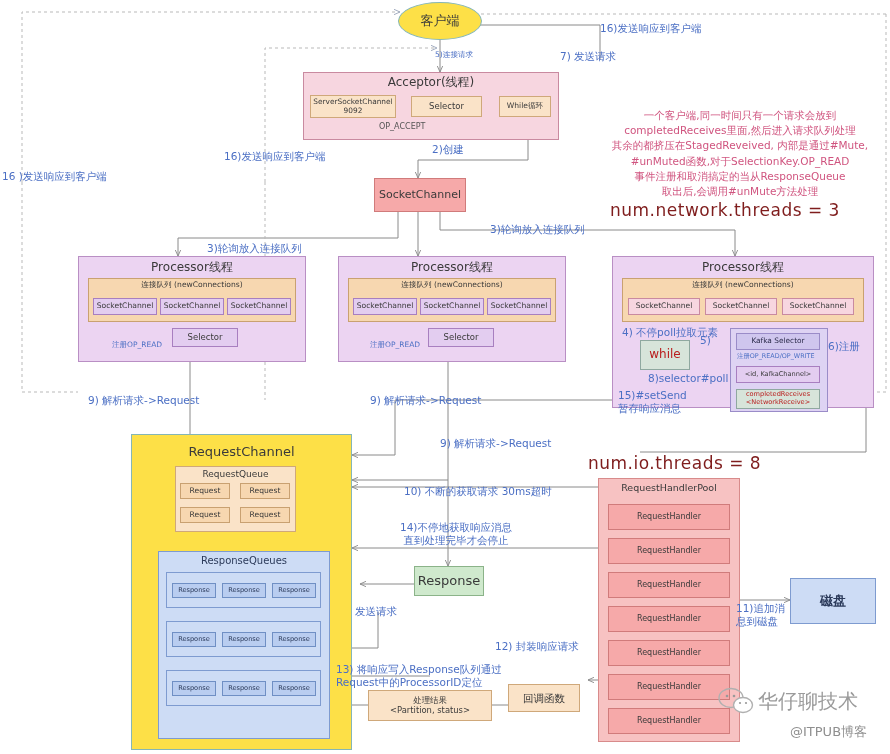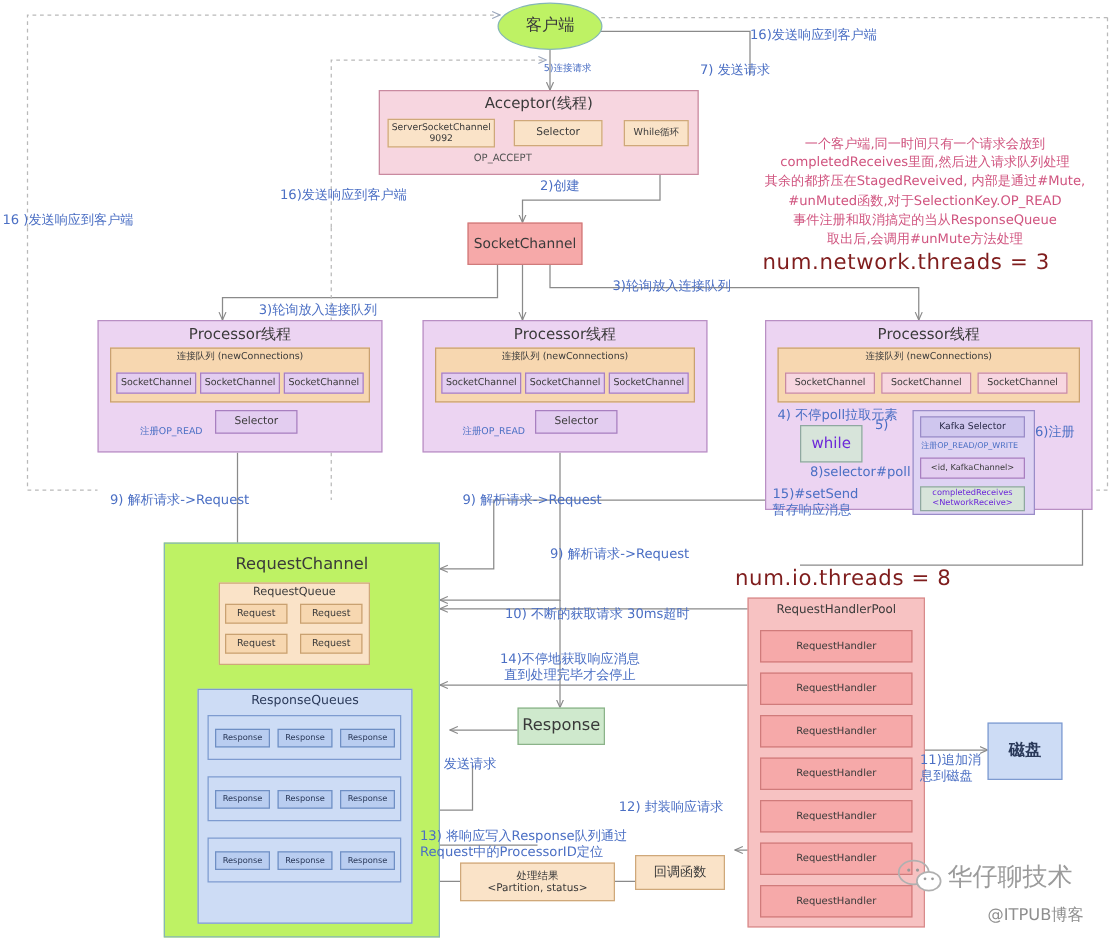--- a/index.html
+++ b/index.html
@@ -18,25 +18,25 @@
          rgba(255,255,255,.55) 0 2px, rgba(255,255,255,0) 2px 7px);}
   svg{position:absolute;left:0;top:0;overflow:visible;}
   
   .pink   {background:#f7d6e0;border:1px solid #c98aa0;color:#3a3a3a;}
   .pink2  {background:#f6a9a9;border:1px solid #d07b7b;color:#3a3a3a;}
   .pink3  {background:#f7c2c2;border:1px solid #d88b8b;color:#3a3a3a;}
   .purple {background:#ecd4f2;border:1px solid #b98fc4;color:#3a3a3a;}
   .purple2{background:#e3cdf0;border:1px solid #a87fc0;color:#3a3a3a;}
   .orange {background:#f7d7b0;border:1px solid #c9a171;color:#3a3a3a;}
   .orange2{background:#fae3c8;border:1px solid #cfa87a;color:#3a3a3a;justify-content:center;}
-  .cyan   {background:#bef264;border:1px solid #85b6b6;color:#3a3a3a;}
+  .cyan   {background:#fde047;border:1px solid #85b6b6;color:#3a3a3a;}
   .blue   {background:#b9cdf0;border:1px solid #6f8fc4;color:#2b3a5a;}
   .blue2  {background:#cddcf5;border:1px solid #7e9bd0;color:#2b3a5a;}
   .green  {background:#cfe9cd;border:1px solid #8bb389;color:#3a3a3a;}
-  .greengrey{background:#d7e4da;border:1px solid #8fa8a0;color:#6d28d9;}
+  .greengrey{background:#d7e4da;border:1px solid #8fa8a0;color:#b91c1c;}
   .lilac  {background:#cfc6ee;border:1px solid #9a8cc8;color:#2b2b4a;}
   .lilacbox{background:#ded3f3;border:1px solid #9a8cc8;}
   .ttl{font-size:12px;}
   .sm{font-size:8.5px;}
   .xs{font-size:7.6px;}
   .client{border-radius:50%;}
   .wm{position:absolute;color:#8a8a8a;}
 </style>
 </head>
 <body>
@@ -353,21 +353,21 @@
   <div class="node pink2 hatch xs" style="left:608px;top:640px;width:122px;height:26px;font-size:8px;">
       <span>RequestHandler</span>
     </div>
   <div class="node pink2 hatch xs" style="left:608px;top:674px;width:122px;height:26px;font-size:8px;">
       <span>RequestHandler</span>
     </div>
   <div class="node pink2 hatch xs" style="left:608px;top:708px;width:122px;height:26px;font-size:8px;">
       <span>RequestHandler</span>
     </div>
 
-  <div class="node blue2 hatch" style="left:790px;top:578px;width:60px;height:46px;font-size:13px;font-weight:bold;">
+  <div class="node blue2 hatch" style="left:790px;top:578px;width:86px;height:46px;font-size:13px;font-weight:bold;">
     <span>磁盘</span>
   </div>
   <div class="lbl" style="left:736px;top:602px;">11)追加消
 息到磁盘</div>
 
   <div class="lbl" style="left:2px;top:170px;">16 )发送响应到客户端</div>
   <div class="lbl" style="left:224px;top:150px;">16)发送响应到客户端</div>
   <div class="lbl" style="left:600px;top:22px;">16)发送响应到客户端</div>
 
   <div class="wm" style="left:718px;top:686px;width:36px;height:30px;">

